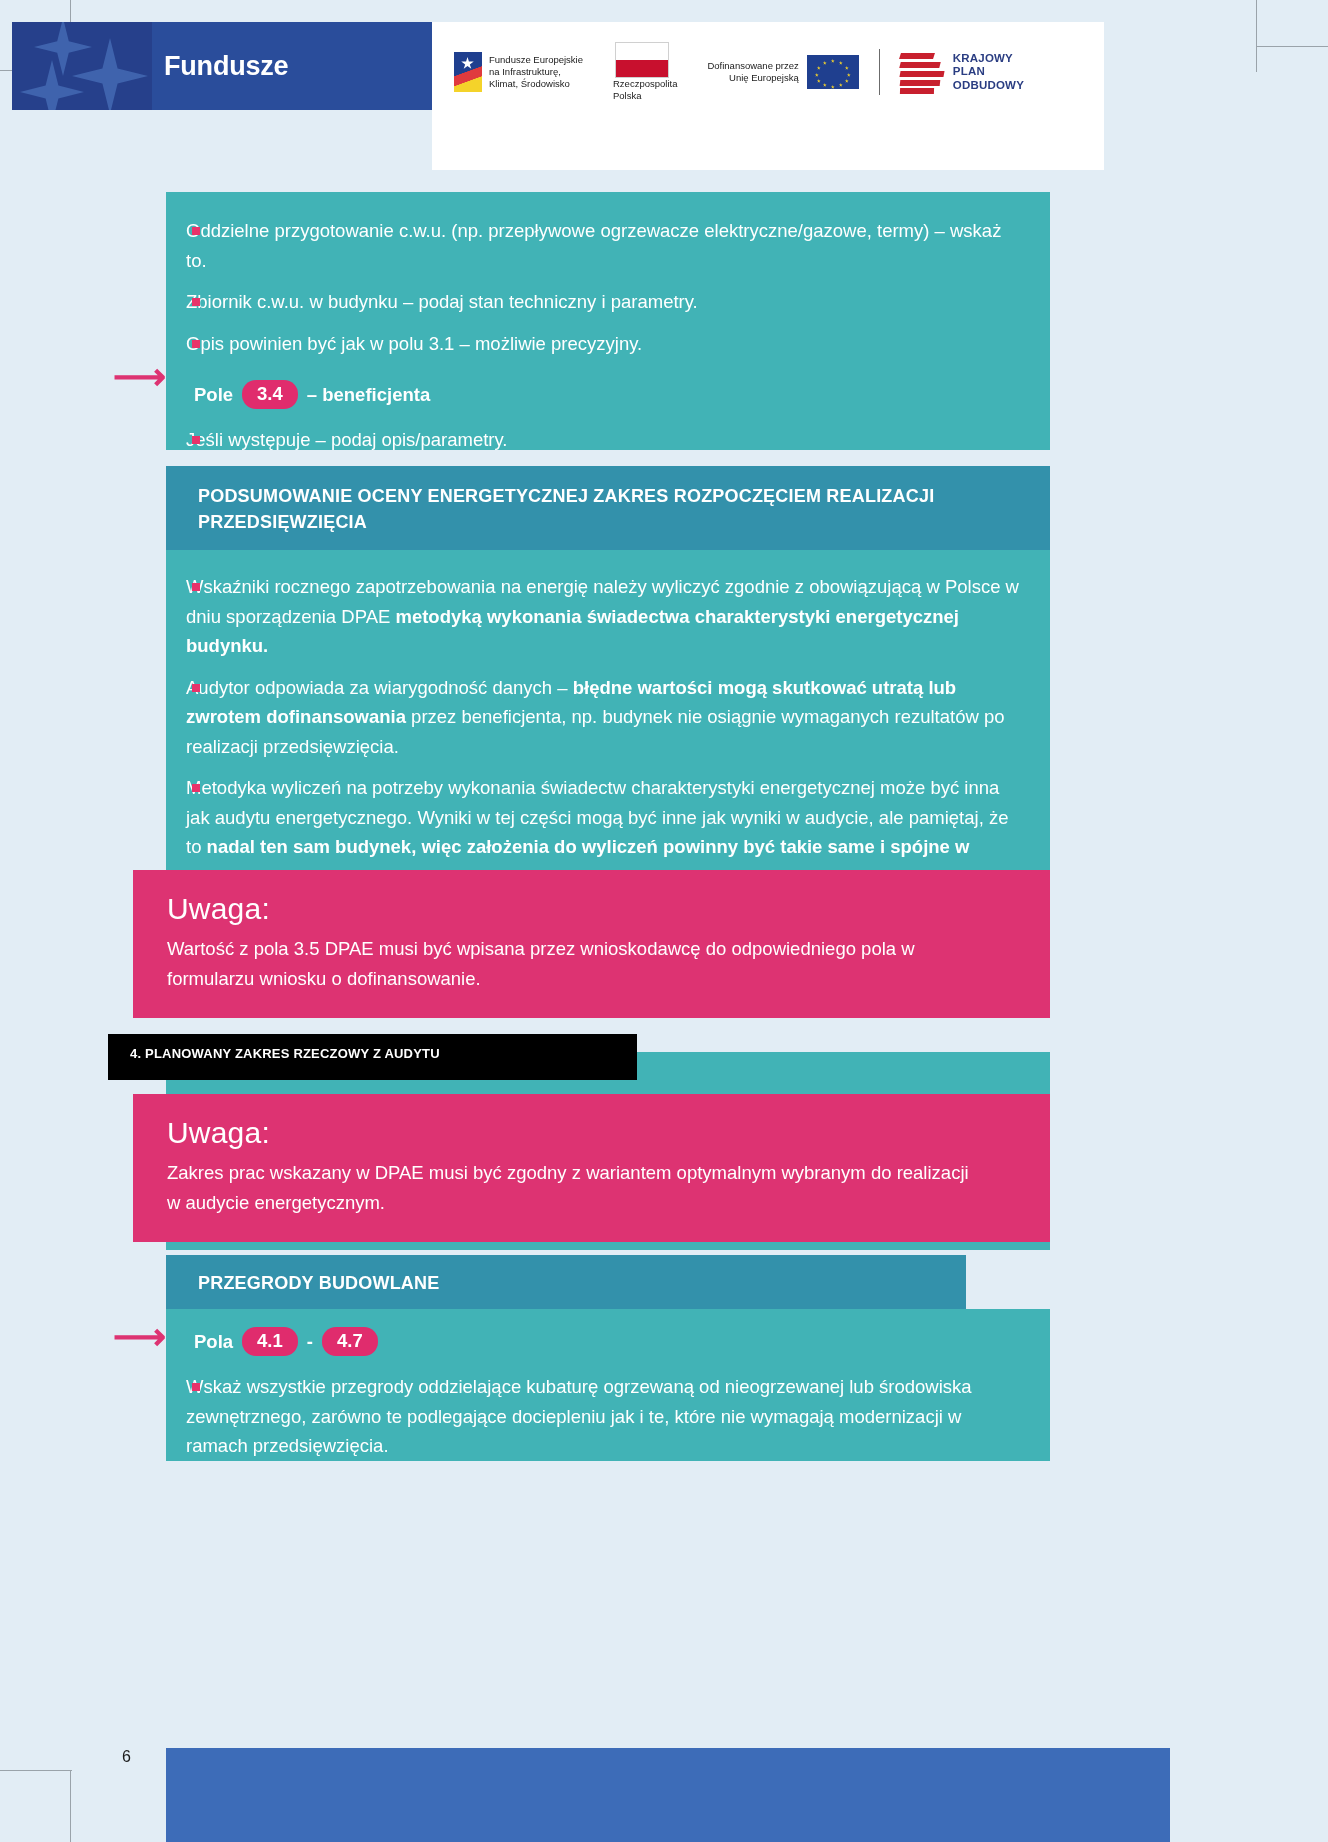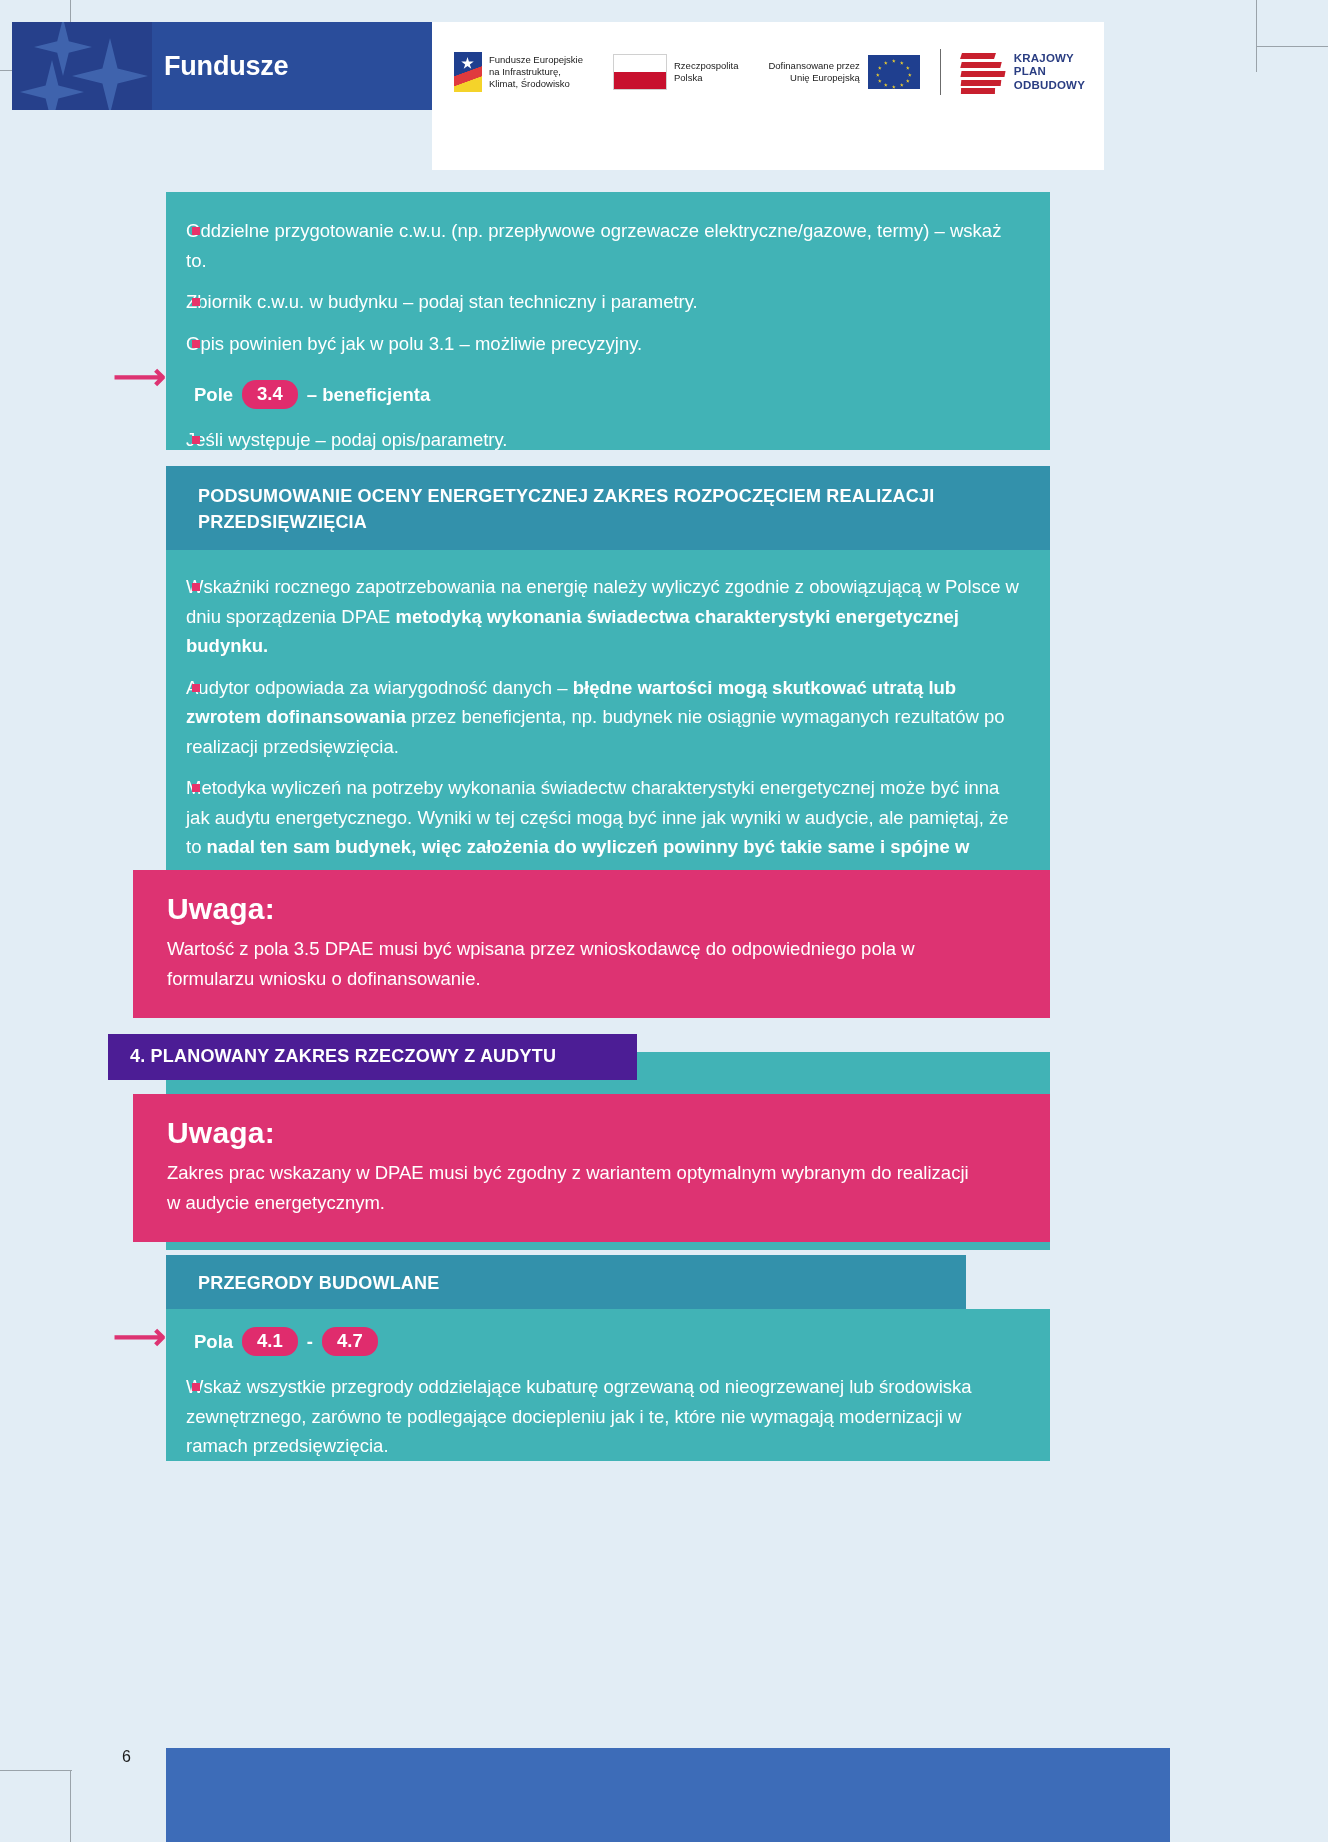--- a/index.html
+++ b/index.html
@@ -182,24 +182,24 @@
   }
   .teal-head {
     background: #3391ab;
     color: #ffffff;
     font-weight: bold;
     font-size: 18px;
     line-height: 26px;
     letter-spacing: 0.2px;
   }
   .blue-head {
-    background: #4c1d95;
-    color: #ffffff;
-    font-weight: bold;
-    font-size: 18px;
+    background: #000000;
+    color: #ffffff;
+    font-weight: bold;
+    font-size: 13px;
     letter-spacing: 0.2px;
   }
   .pink-box {
     background: #dd3372;
     color: #ffffff;
   }
 
   ul.bullets {
     list-style: none;
     margin: 0;
@@ -243,21 +243,21 @@
   }
   .arrow {
     position: absolute;
     color: #dd3372;
     font-size: 37px;
     line-height: 1;
     font-weight: bold;
   }
   .uwaga-title {
     font-size: 30px;
-    font-weight: bold;
+    font-weight: normal;
     margin: 0 0 8px 0;
     letter-spacing: 0.2px;
   }
   .uwaga-text {
     font-size: 18.5px;
     line-height: 29.5px;
   }
   .page-num {
     position: absolute;
     left: 122px;
@@ -299,21 +299,21 @@
     <div class="logo-panel">
       <div class="logo-row">
 
         <div class="logo-item">
           <div class="fe-mini"></div>
           <div class="logo-text">Fundusze Europejskie
 na Infrastrukturę,
 Klimat, Środowisko</div>
         </div>
 
-        <div class="logo-item" style="margin-left:30px;">
+        <div class="logo-item" style="margin-left:30px;flex-direction:column;">
           <div class="pl-flag"></div>
           <div class="logo-text">Rzeczpospolita
 Polska</div>
         </div>
 
         <div class="logo-item" style="margin-left:30px;">
           <div class="logo-text logo-text-r">Dofinansowane przez
 Unię Europejską</div>
           <div class="eu-flag">
             <div class="eu-star" style="left:24px;top:4px;"></div>

